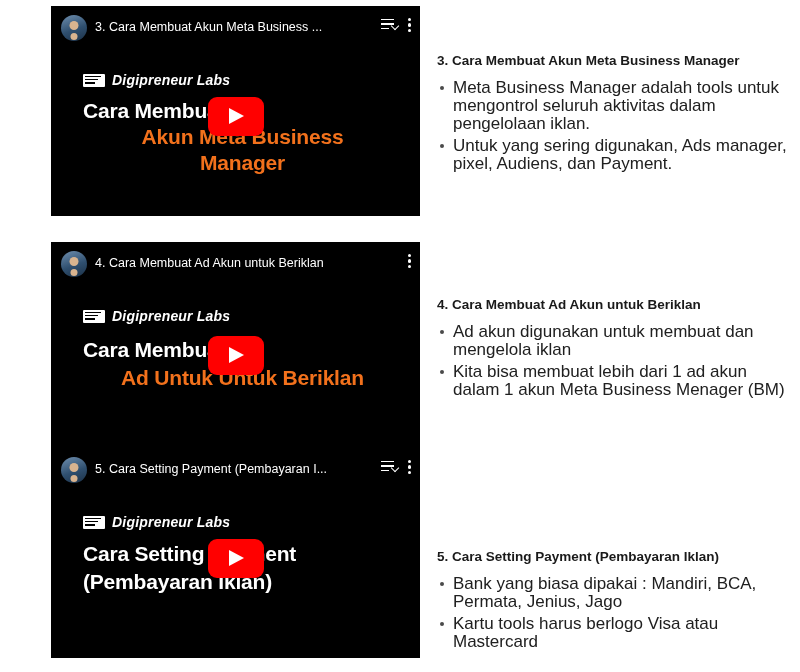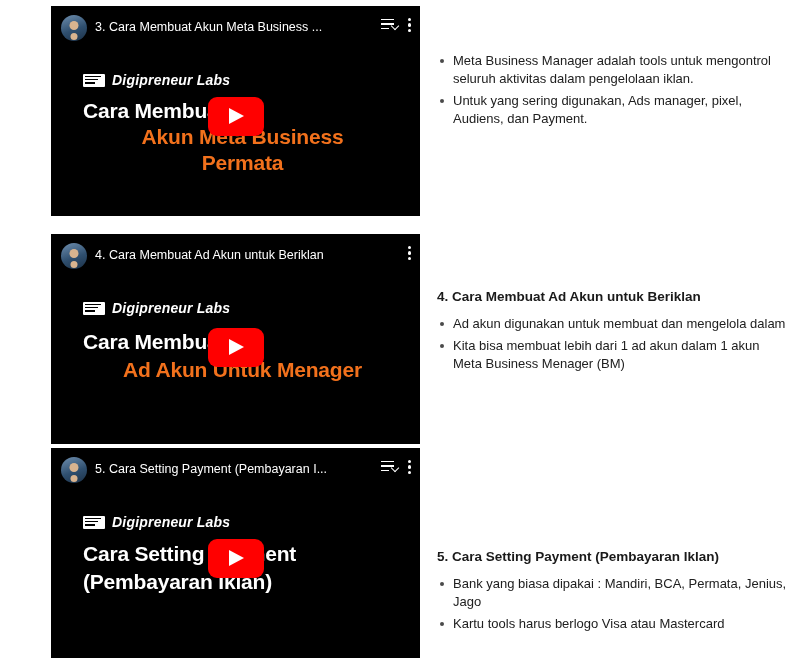--- a/index.html
+++ b/index.html
@@ -211,21 +211,21 @@
   }
 
   .note-list {
     margin: 0;
     padding: 0;
     list-style: none;
   }
   .note-list li {
     position: relative;
     padding-left: 16px;
-    font-size: 13px;
+    font-size: 17px;
     line-height: 18px;
     color: #202020;
     margin-bottom: 4px;
   }
   .note-list li::before {
     content: "";
     position: absolute;
     left: 3px;
     top: 7px;
     width: 4px;
@@ -264,35 +264,36 @@
           <span class="brand-mark">
               <i></i>
               <i></i>
               <i></i>
             </span>
           <span class="brand-text">Digipreneur Labs</span>
         </div>
         <div class="thumb-heading" style="top:48px;font-size:21px;line-height:26px;">
           <div>Cara Membuat</div>
           <div class="orange">Akun Meta Business</div>
-          <div class="orange">Permata</div>
+          <div class="orange">Manager</div>
         </div>
         <div class="play-btn" style="top:47px;"></div>
       </div>
     </div>
 
     <div class="notes" style="top:52px;">
+      <p class="note-title">3. Cara Membuat Akun Meta Business Manager</p>
       <ul class="note-list">
         <li>Meta Business Manager adalah tools untuk mengontrol seluruh aktivitas dalam pengelolaan iklan.</li>
         <li>Untuk yang sering digunakan, Ads manager, pixel, Audiens, dan Payment.</li>
       </ul>
     </div>
   </div>
 
-  <div class="video-row" style="top:228px;height:228px;">
+  <div class="video-row" style="top:236px;height:228px;">
 
     <div class="player" style="top:6px;height:210px;">
       <div class="player-header">
         <div class="avatar"></div>
         <div class="player-title">4. Cara Membuat Ad Akun untuk Beriklan</div>
         <div class="hdr-icons">
           <span class="icon-kebab">
               <i></i>
               <i></i>
               <i></i>
@@ -303,30 +304,30 @@
         <div class="brand" style="top:22px;">
           <span class="brand-mark">
               <i></i>
               <i></i>
               <i></i>
             </span>
           <span class="brand-text">Digipreneur Labs</span>
         </div>
         <div class="thumb-heading" style="top:50px;font-size:21px;line-height:28px;">
           <div>Cara Membuat</div>
-          <div class="orange">Ad Akun Untuk Menager</div>
+          <div class="orange">Ad Untuk Untuk Beriklan</div>
         </div>
         <div class="play-btn" style="top:50px;"></div>
       </div>
     </div>
 
     <div class="notes" style="top:60px;">
       <p class="note-title">4. Cara Membuat Ad Akun untuk Beriklan</p>
       <ul class="note-list">
-        <li>Ad akun digunakan untuk membuat dan mengelola dalam</li>
+        <li>Ad akun digunakan untuk membuat dan mengelola iklan</li>
         <li>Kita bisa membuat lebih dari 1 ad akun dalam 1 akun Meta Business Menager (BM)</li>
       </ul>
     </div>
   </div>
 
   <div class="video-row" style="top:442px;height:216px;">
 
     <div class="player" style="top:6px;height:210px;">
       <div class="player-header">
         <div class="avatar"></div>

